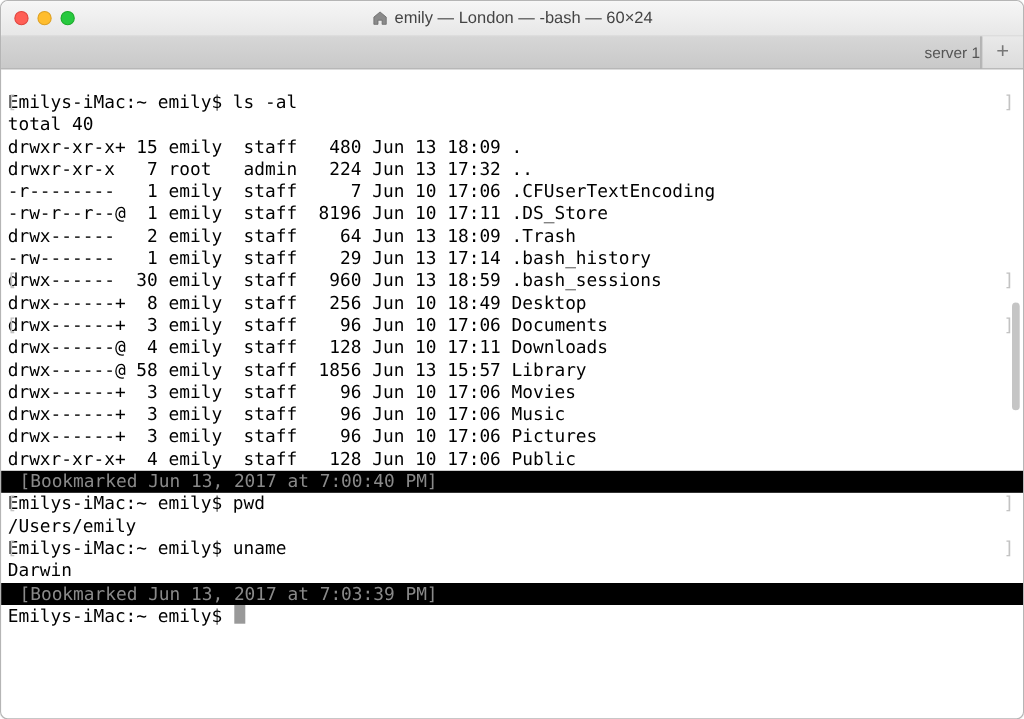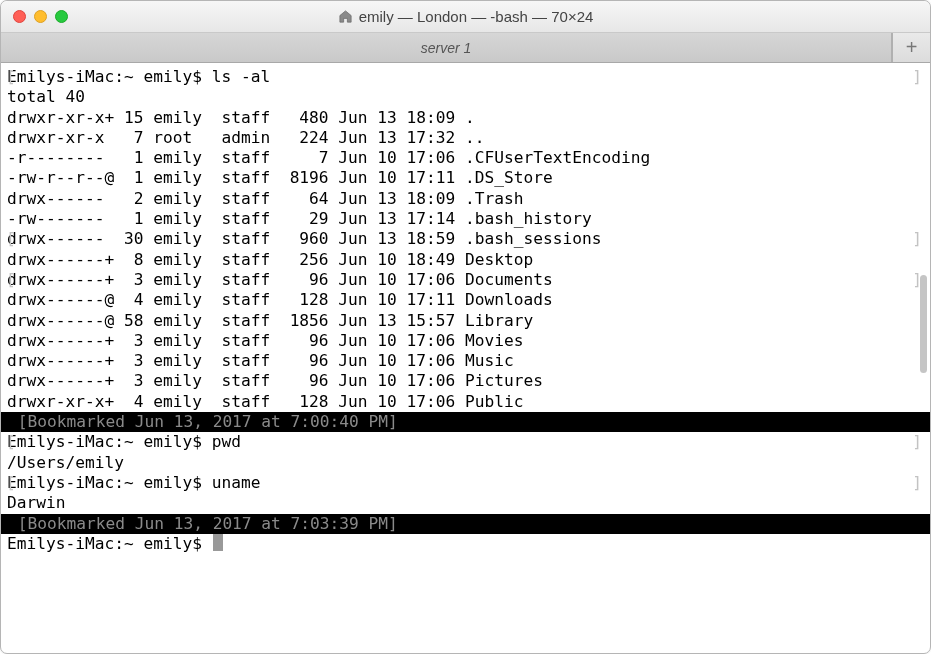--- a/index.html
+++ b/index.html
@@ -35,37 +35,36 @@
   
   .tabbar {
     height: 30px;
     background: #d8d8d8;
     border-bottom: 1px solid #a8a8a8;
     display: flex; align-items: stretch;
   }
   .tab {
     flex: 1;
     background: linear-gradient(#d6d6d6, #c9c9c9);
-    display: flex; align-items: center; justify-content: center;
+    display: flex; align-items: center; justify-content: flex-end;
     color: #555; font-size: 14px;
     border-right: 1px solid #b0b0b0;
-    font-style: italic;
   }
   .addtab {
     width: 38px; flex: 0 0 38px;
     display: flex; align-items: center; justify-content: center;
     background: linear-gradient(#e9e9e9, #dcdcdc);
     color: #777; font-size: 20px; font-weight: 300;
     border-left: 1px solid #b0b0b0;
   }
   
   .term-wrap { flex: 1; position: relative; overflow: hidden; }
   .term {
     position: absolute; inset: 0;
-    padding: 4px 8px 4px 6px;
+    padding: 20px 8px 4px 6px;
     font-family: "Menlo", "Monaco", "Consolas", monospace;
     font-size: 16.2px; line-height: 1.25;
     color: #000; white-space: pre;
     overflow: hidden;
   }
   .line { display: block; min-height: 20.3px; position: relative; }
   .line.bookmark {
     background: #000000;
     color: #8a8a8a;
     margin-left: -6px; margin-right: -8px;
@@ -107,21 +106,21 @@
       <div class="tl yellow"></div>
       <div class="tl green"></div>
     </div>
     <div class="title-area">
       <span class="home-icon">
         <svg viewBox="0 0 16 16">
             <path fill="#8a8a8a" d="M8 2 L14 7 L14 14 L10 14 L10 10 L6 10 L6 14 L2 14 L2 7 Z"></path>
             <path fill="none" stroke="#6b6b6b" stroke-width="0.8" d="M8 2 L14 7 L14 14 L10 14 L10 10 L6 10 L6 14 L2 14 L2 7 Z"></path>
           </svg>
       </span>
-      <span>emily — London — -bash — 70×24</span>
+      <span>emily — London — -bash — 60×24</span>
     </div>
   </div>
 
   <div class="tabbar">
     <div class="tab">
       <span>server 1</span>
     </div>
     <div class="addtab">
       <span>+</span>
     </div>

